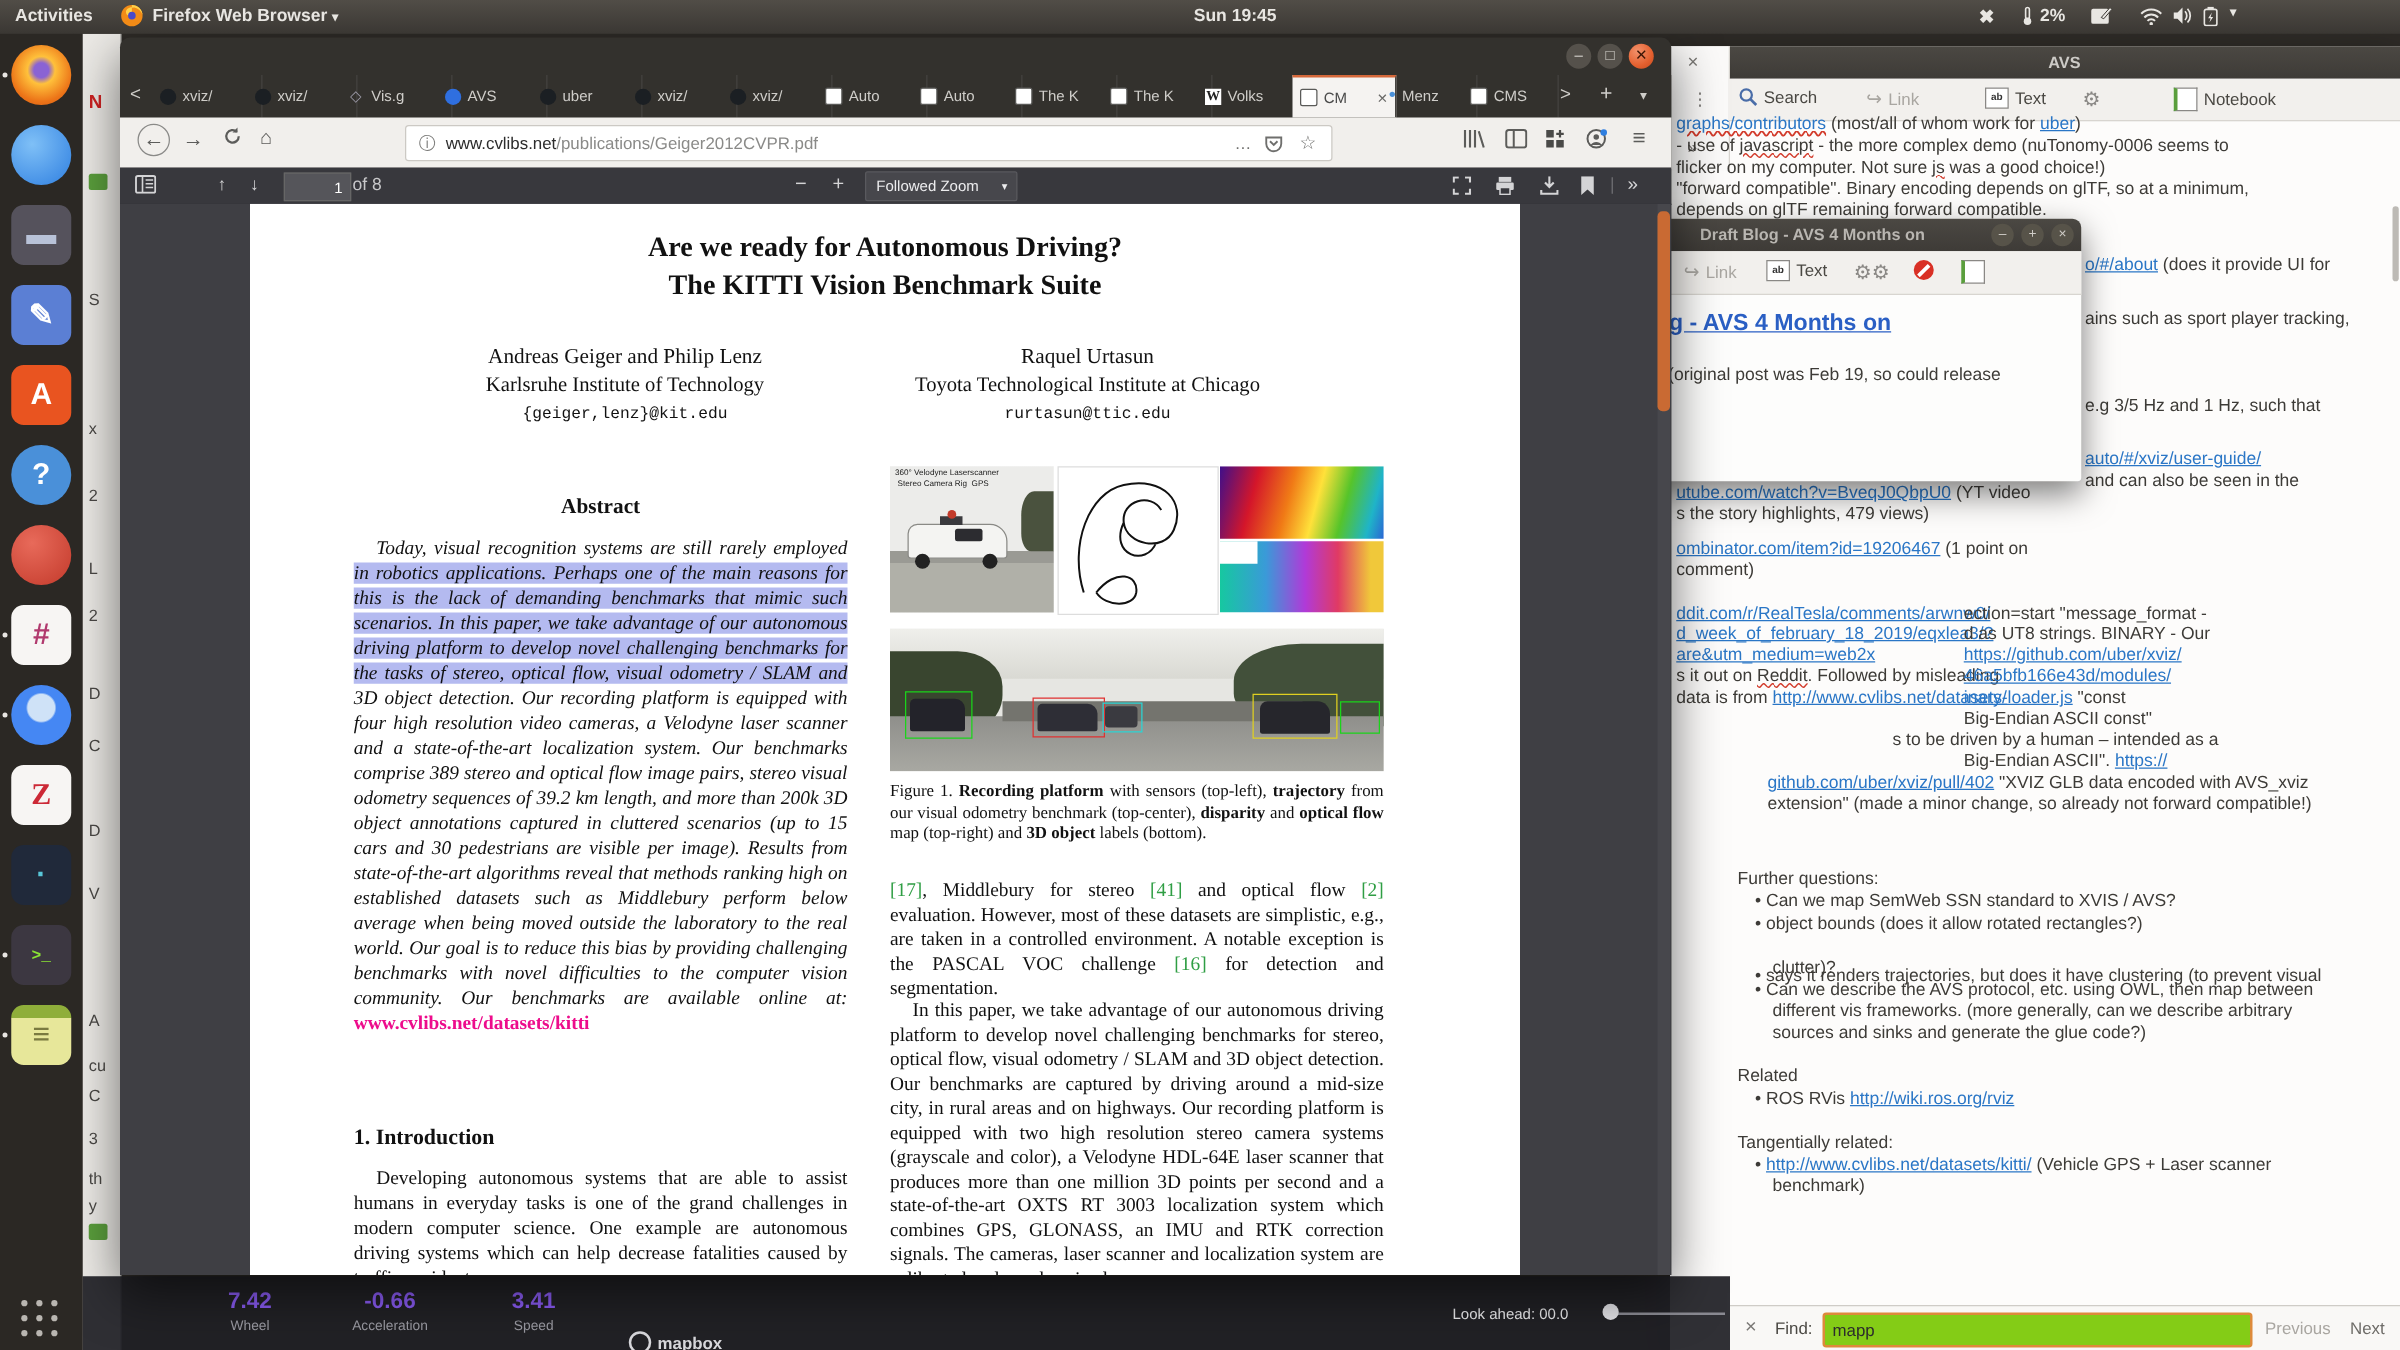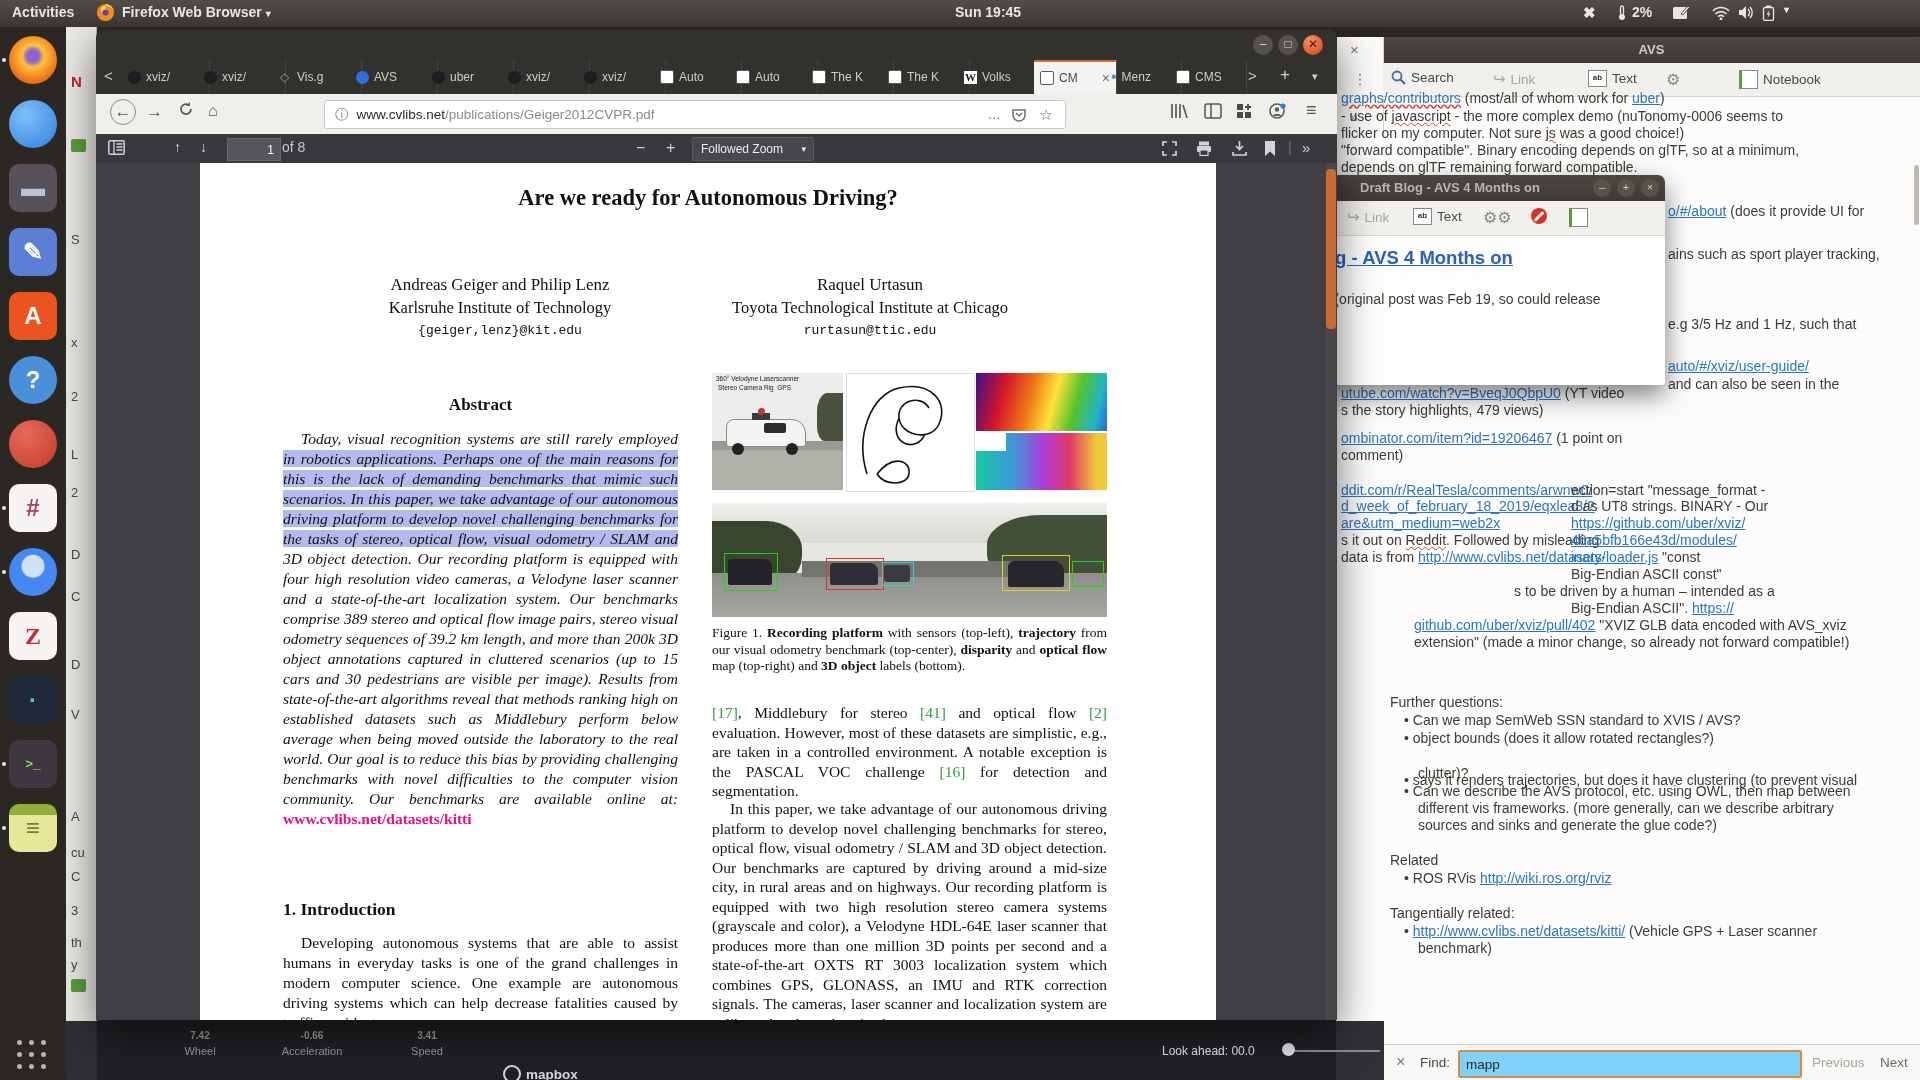--- a/index.html
+++ b/index.html
@@ -101,21 +101,21 @@
   
   #fragments{left:0;top:0;width:1920px;height:1080px;z-index:2;pointer-events:none;}
   .frag{position:absolute;font-size:14px;color:#3d3b37;white-space:nowrap;}
   .frag .lnk{color:#2a76c6;text-decoration:underline;}
   .frag .sqg{text-decoration:underline wavy #d23b2b;text-decoration-thickness:1px;}
   .frag .lnk.sqg{color:#2a76c6;text-decoration:underline wavy #d23b2b;}
   
   #findbar{left:1384px;top:1044px;width:536px;height:36px;z-index:4;background:#f9f8f6;border-top:1px solid #cfccc7;
     color:#4a4843;font-size:13.5px;}
   #findinput{position:absolute;left:74px;top:5px;width:332px;height:22px;border:2px solid #dd8a3a;border-radius:3px;
-    background:#7dd3fc;font-size:13.5px;padding-left:6px;color:#2c2c2c;}
+    background:#84cc16;font-size:13.5px;padding-left:6px;color:#2c2c2c;}
   
   #dbwin{left:1235px;top:175px;width:430px;height:210px;z-index:3;background:#fdfdfc;border-radius:7px 7px 3px 3px;
     box-shadow:0 10px 26px rgba(0,0,0,.5);}
   #db-titlebar{position:absolute;left:0;top:0;right:0;height:26px;border-radius:7px 7px 0 0;
     background:linear-gradient(#4b4843,#3e3b37);color:#b9b6b1;font-size:13px;font-weight:bold;
     text-align:center;line-height:26px;}
   .db-btn{position:absolute;top:4px;width:18px;height:18px;border-radius:50%;background:#575349;
     color:#cfccc7;font-size:11px;line-height:17px;text-align:center;}
   #db-toolbar{position:absolute;left:0;top:26px;right:0;height:34px;background:#f2f0ed;border-bottom:1px solid #d8d5d0;
     font-size:13.5px;color:#4a4843;}
@@ -124,21 +124,21 @@
   #db-body{position:absolute;left:80px;top:116px;font-size:14px;color:#3d3b37;white-space:nowrap;}
   .minidoc{display:inline-block;width:15px;height:17px;background:#fff;border:1px solid #8a8885;border-left:3px solid #5a9e3c;}
   .ab-ico{display:inline-block;width:17px;height:15px;border:1px solid #8a8885;background:#fff;
     font-size:8px;line-height:14px;text-align:center;color:#333;font-weight:bold;}
   .noent{display:inline-block;width:16px;height:16px;border-radius:50%;background:#d93025;position:relative;}
   .noent:after{content:"";position:absolute;left:2px;top:6.5px;width:12px;height:3px;background:#fff;transform:rotate(-45deg);}
   .gearg{color:#8a8885;font-size:16px;}
   
   #botbar{left:66px;top:1021px;width:1318px;height:59px;z-index:4;background:rgba(32,32,38,.93);color:#fff;}
   .metric{position:absolute;top:9px;text-align:center;}
-  .metric .mv{font-size:10px;font-weight:bold;color:#a3a3a3;}
+  .metric .mv{font-size:18px;font-weight:bold;color:#8b5cf6;}
   .metric .ml{font-size:11px;color:#9a9aa2;padding-top:4px;}
   #mapbox{position:absolute;left:437px;top:20px;color:#d8d8dc;font-size:13.5px;font-weight:bold;display:flex;align-items:center;gap:5px;margin-top:24px;}
   #mapbox .mb-o{width:14px;height:14px;border:2px solid #d8d8dc;border-radius:50%;position:relative;}
   #lookahead{position:absolute;left:1096px;top:23px;font-size:12px;color:#e8e8ea;}
   #la-track{position:absolute;left:1222px;top:29px;width:92px;height:2px;background:#8a8a92;}
   #la-knob{position:absolute;left:1216px;top:22px;width:13px;height:13px;border-radius:50%;background:#e2e2e6;}
   svg{display:block;}
 </style>
 </head>
 <body>
@@ -566,20 +566,21 @@
           <path d="M1 0h10v15L6 10.5 1 15z" fill="#d4d4d6"></path>
         </svg>
     </span>
     <span class="pdfico" style="left:1192px;color:#6a6a6e;">|</span>
     <span class="pdfico" style="left:1206px;font-size:15px;">»</span>
   </div>
 
   <div id="pdfarea">
     <div id="page">
       <div class="abs" id="p-title1">Are we ready for Autonomous Driving?</div>
+      <div class="abs" id="p-title2">The KITTI Vision Benchmark Suite</div>
       <div class="abs authblk" style="left:150px;top:112px;width:300px;">
         <div class="an">Andreas Geiger and Philip Lenz</div>
         <div class="aa">Karlsruhe Institute of Technology</div>
         <div class="ae">{geiger,lenz}@kit.edu</div>
       </div>
       <div class="abs authblk" style="left:505px;top:112px;width:330px;">
         <div class="an">Raquel Urtasun</div>
         <div class="aa">Toyota Technological Institute at Chicago</div>
         <div class="ae">rurtasun@ttic.edu</div>
       </div>

